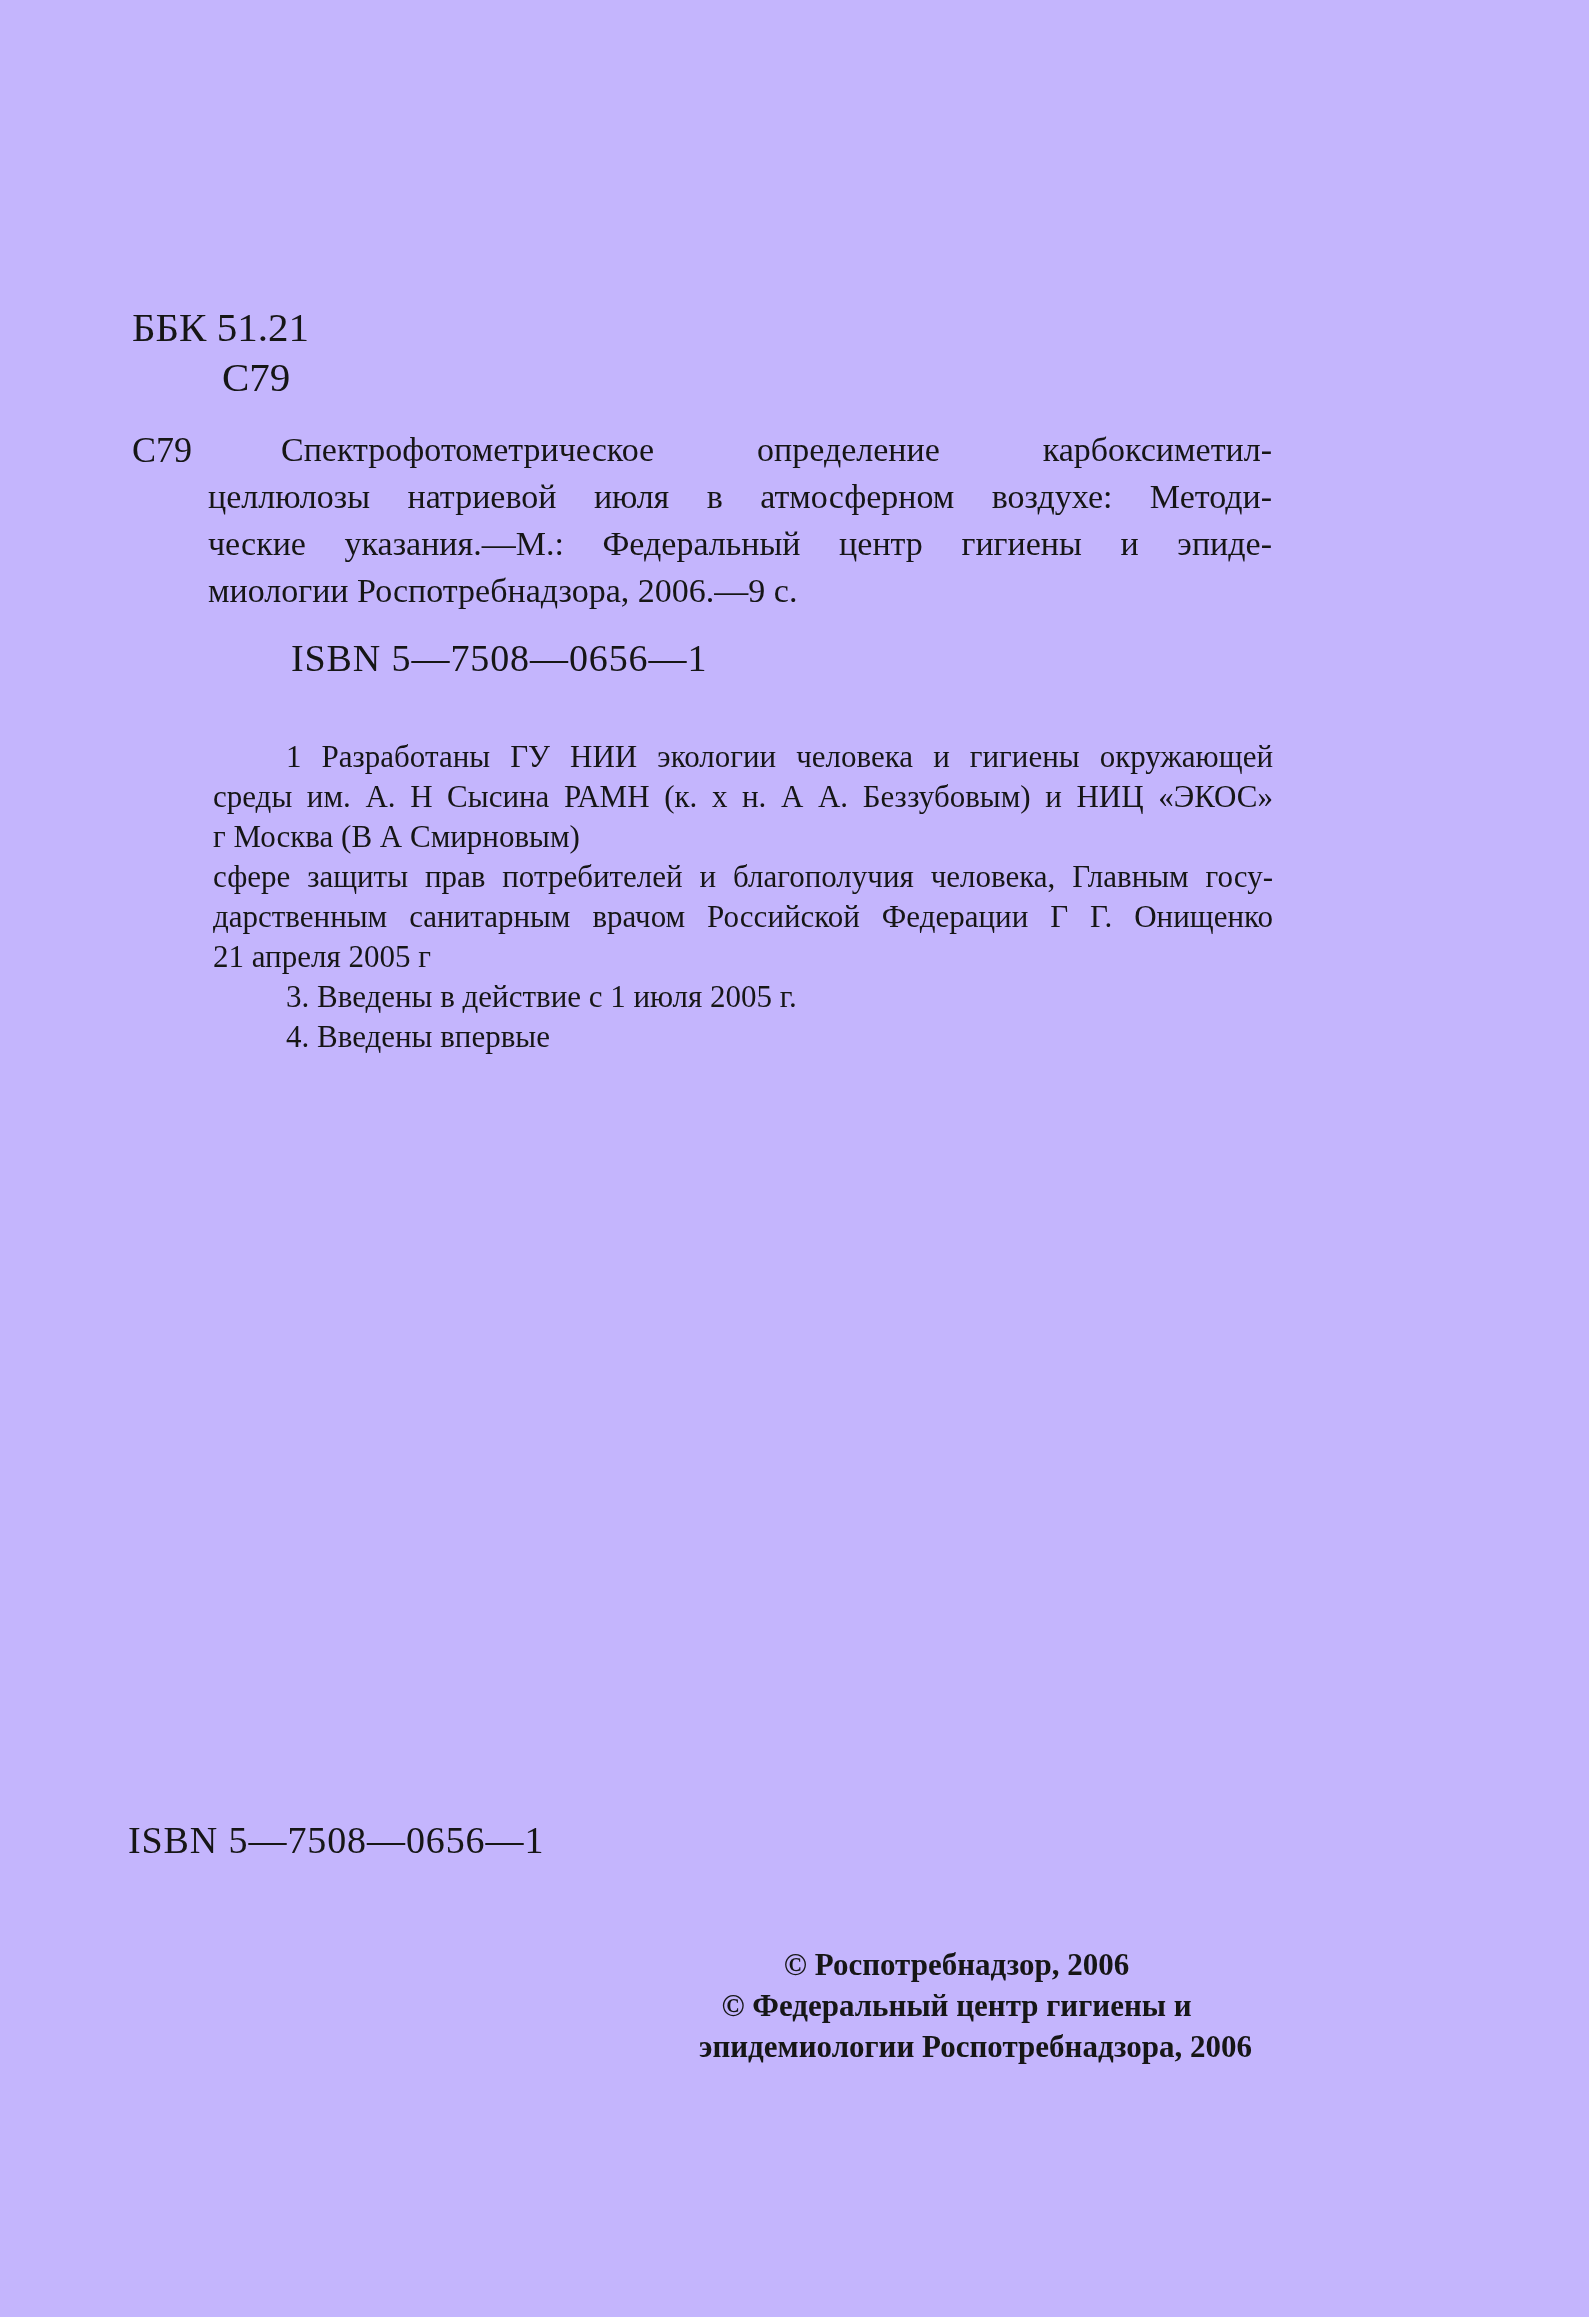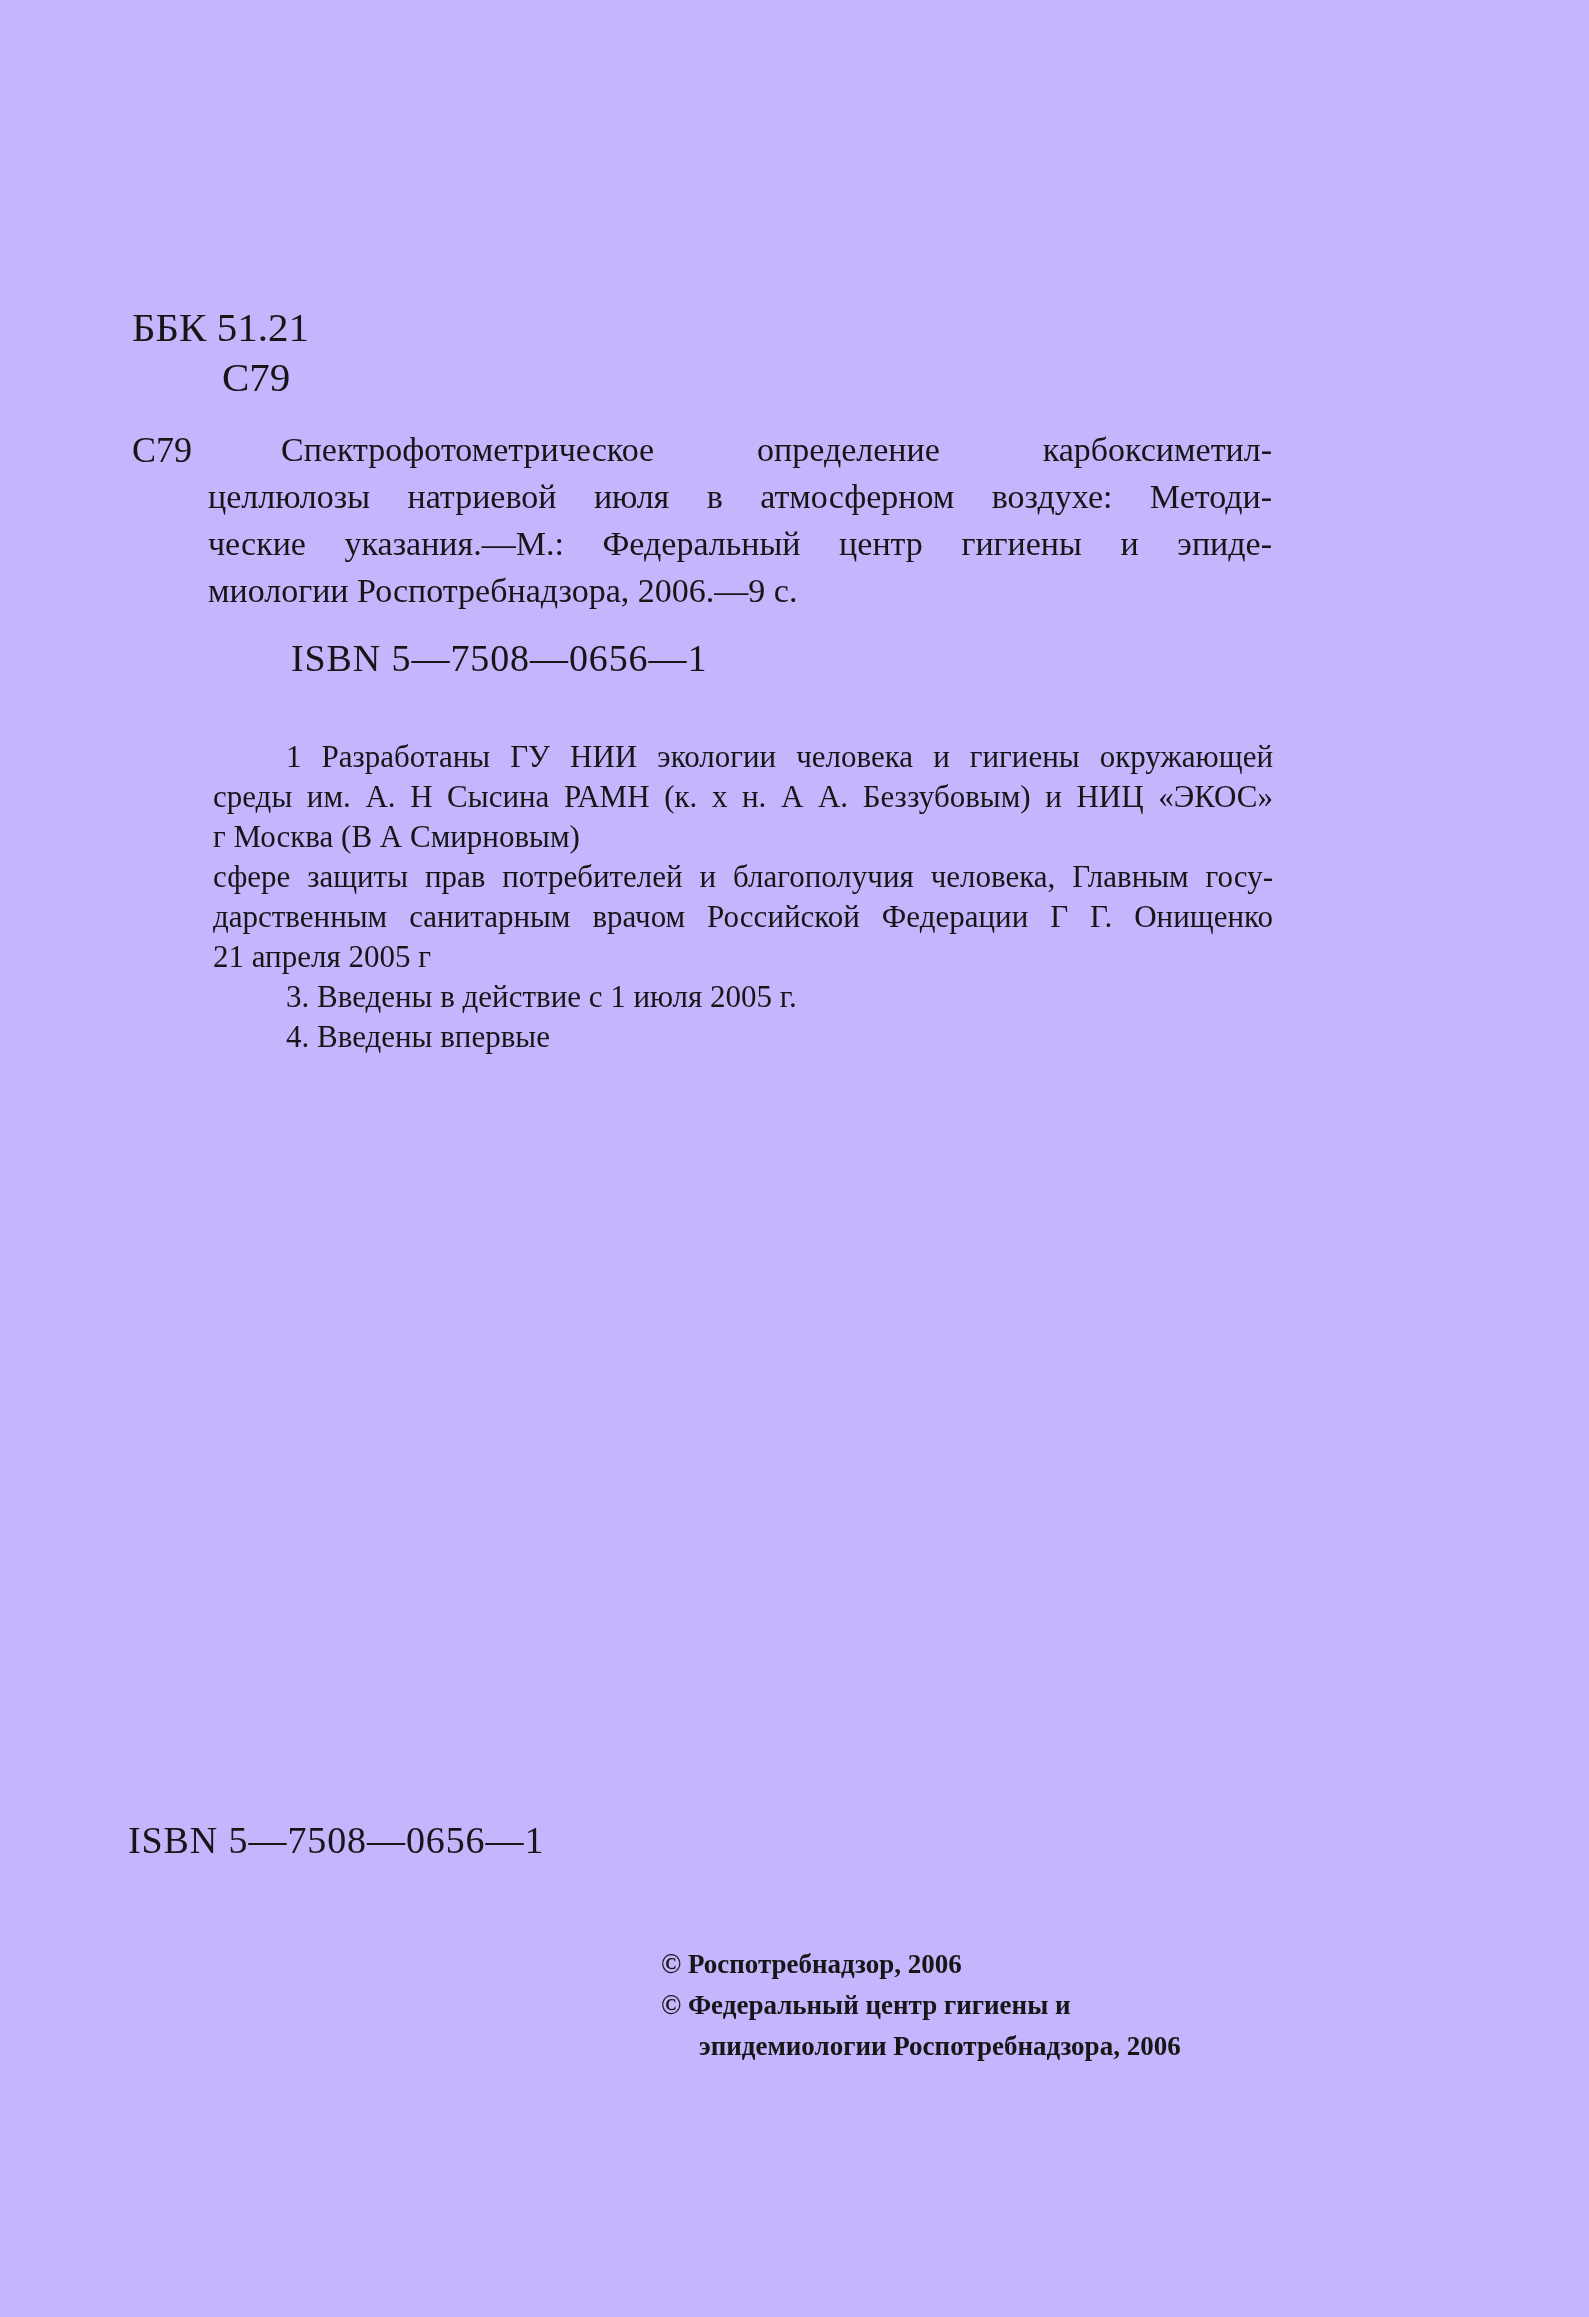--- a/index.html
+++ b/index.html
@@ -41,22 +41,23 @@
     position: absolute; left: 213px; top: 713px; width: 1060px;
     font-size: 31px; line-height: 40px; margin-top: 24px;
   }
   .isbn-bottom {
     position: absolute; left: 128px; top: 1818px;
     font-size: 38px; line-height: 44px; white-space: nowrap;
     letter-spacing: 0.9px;
   }
   .copyright-block {
     position: absolute; left: 661px; top: 1944px;
-    font-size: 27px; line-height: 41px; font-weight: bold;
+    font-size: 31px; line-height: 41px; font-weight: bold;
     white-space: nowrap;
+    text-align: center;
   }
   .cr-indent { padding-left: 38px; }
 </style>
 </head>
 <body>
 
 <div class="page">
 
   <div class="bbk-block">
     <div>ББК 51.21</div>

